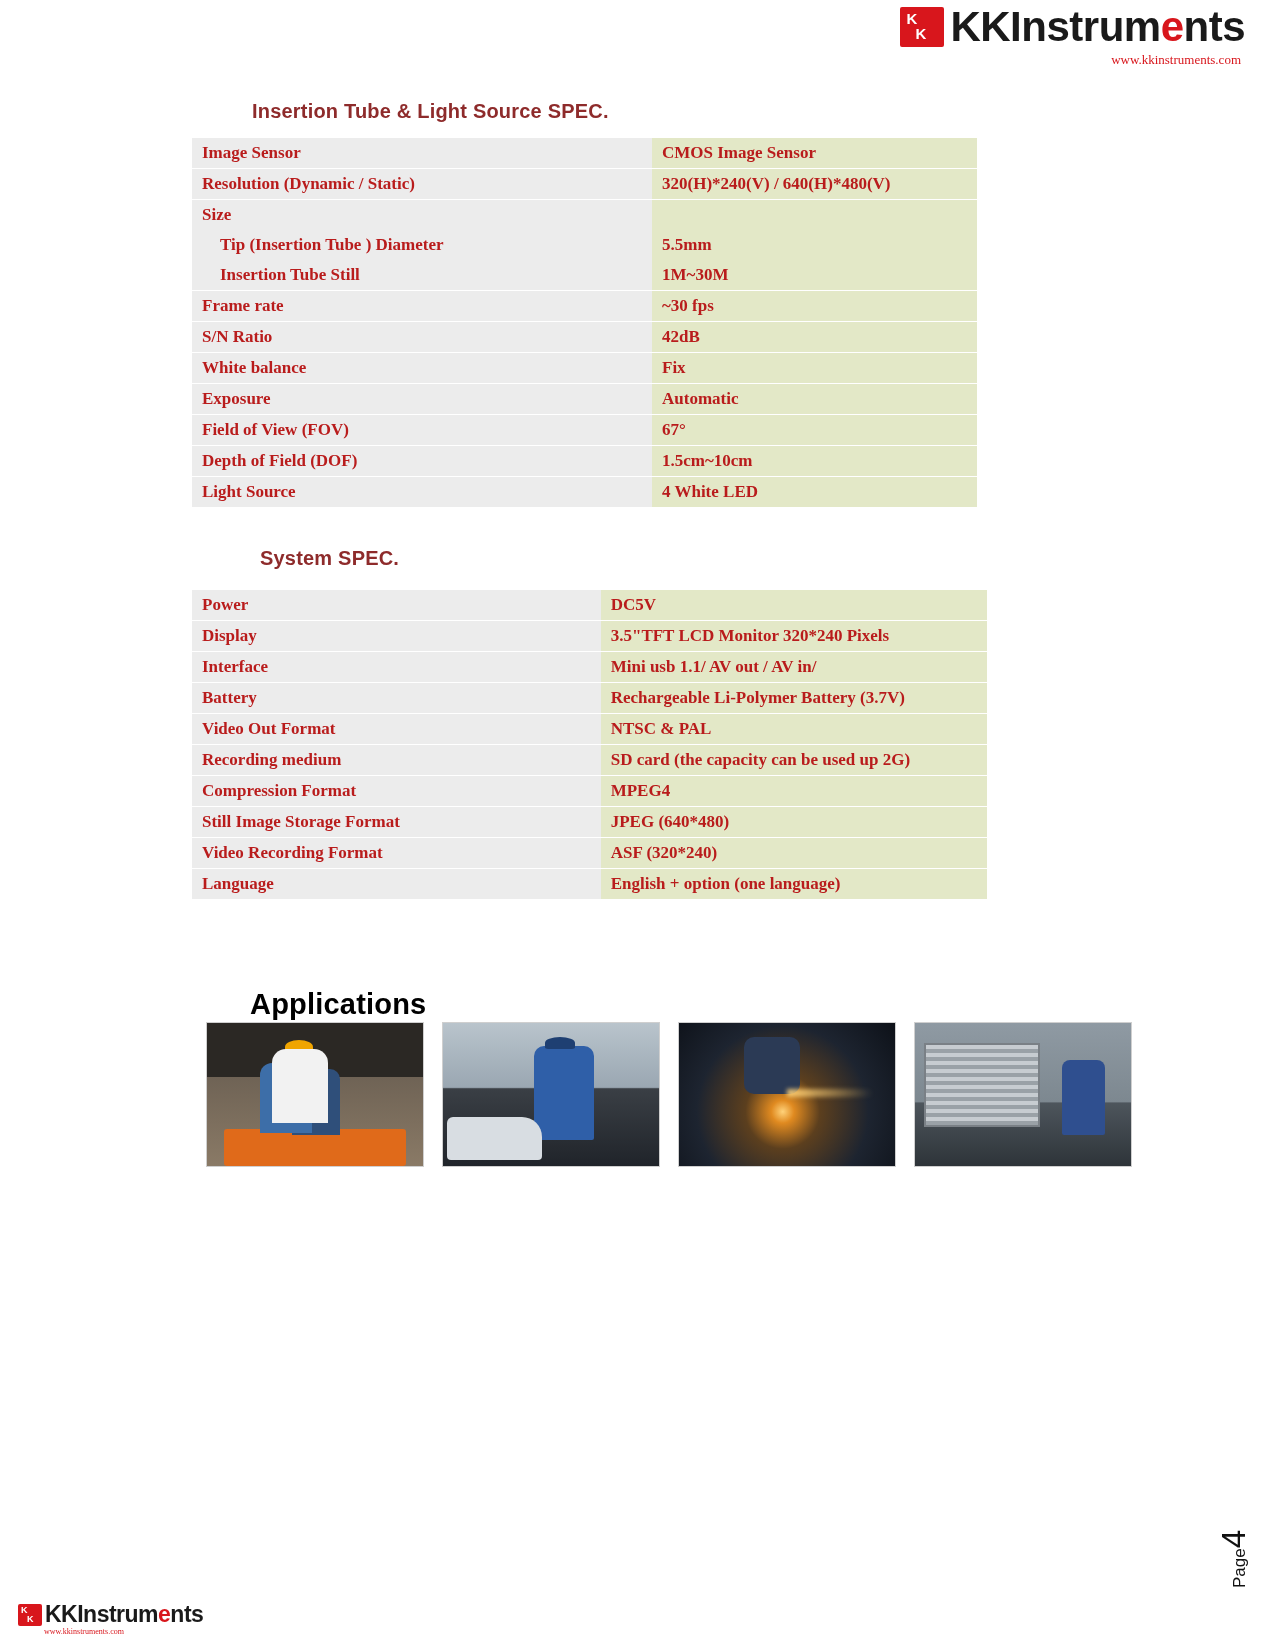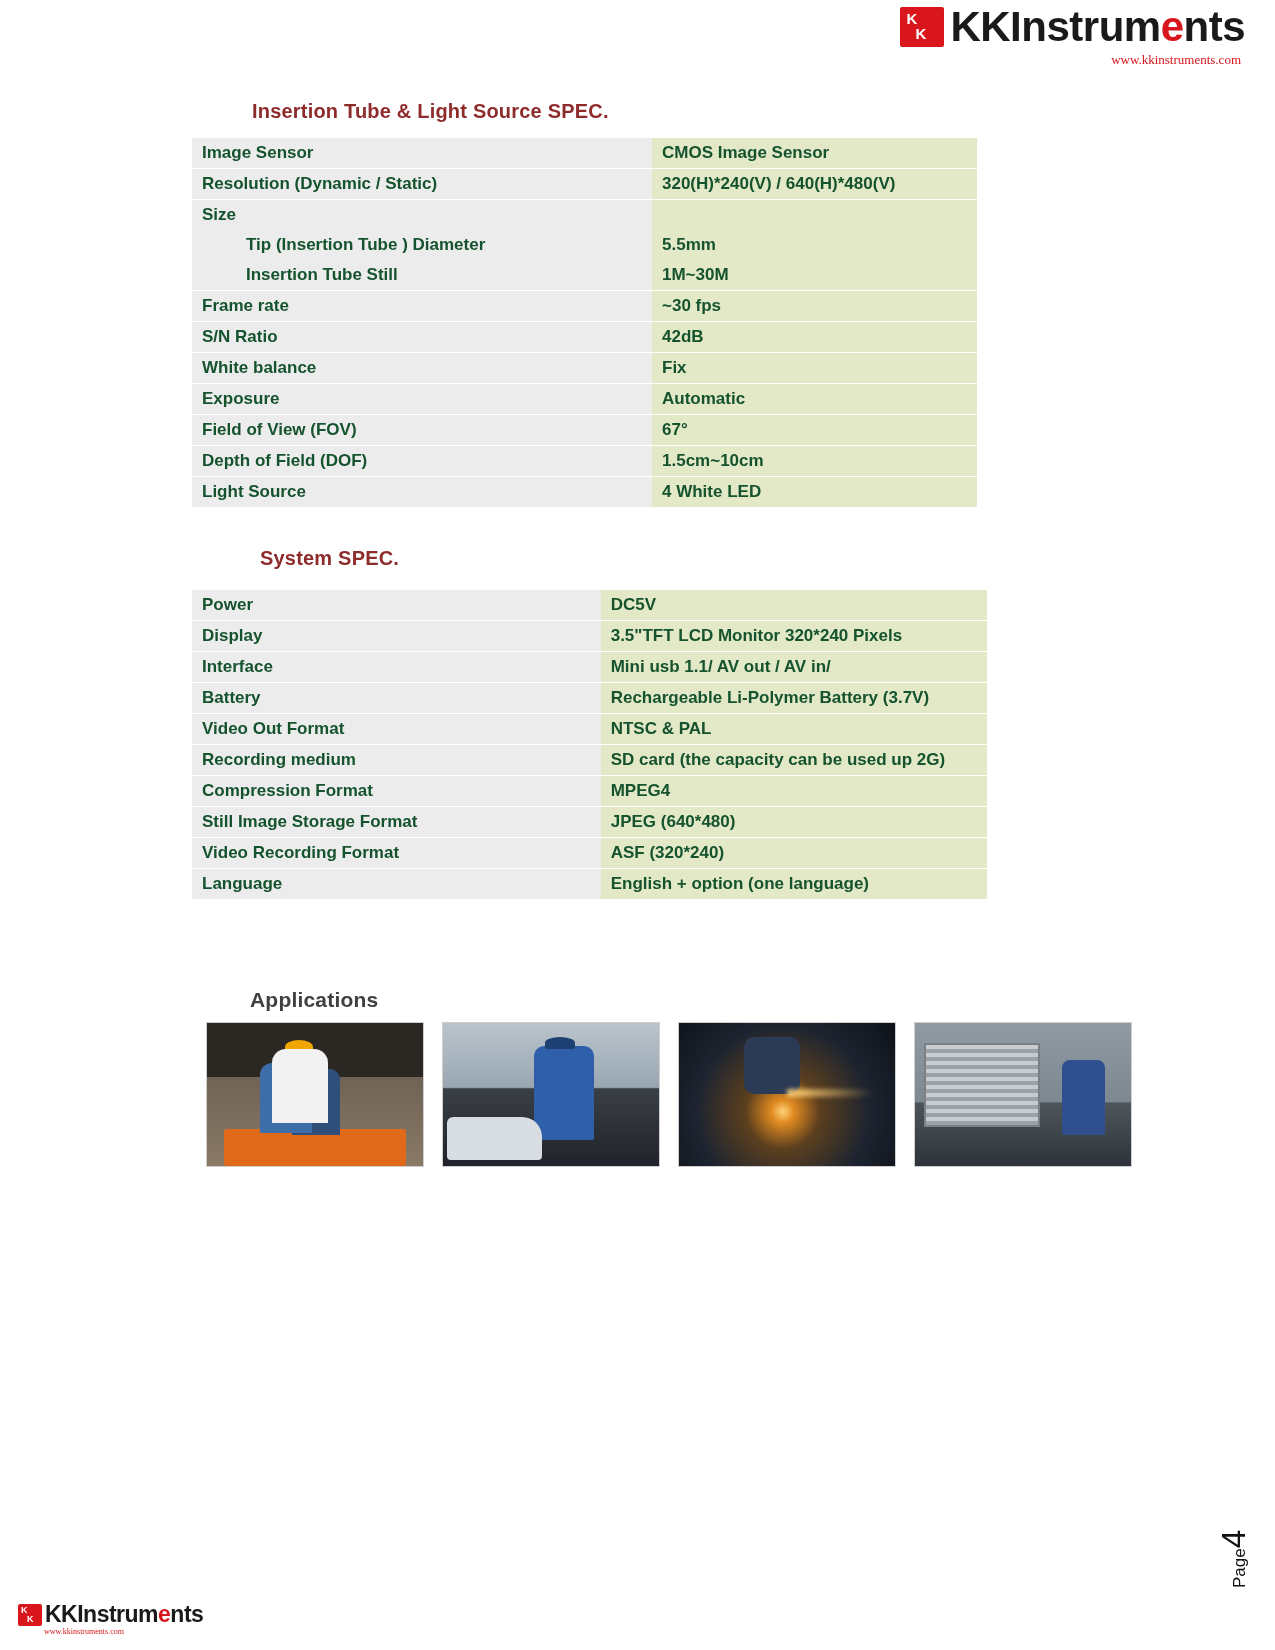--- a/index.html
+++ b/index.html
@@ -70,47 +70,48 @@
   
   .section-title {
     position: absolute;
     font-size: 20px;
     font-weight: bold;
     color: #8e2b2b;
     letter-spacing: 0.2px;
     margin-left: 44px;
   }
   .section-title.apps {
-    color: #404040;
-    font-size: 21px;
+    color: #000000;
+    font-size: 29px;
   }
 
   
   .spec-table {
     position: absolute;
     border-collapse: collapse;
     font-size: 17px;
-    color: #14532d;
+    color: #b91c1c;
+    font-family: Liberation Serif, serif;
   }
   .spec-table td {
     padding: 5px 10px;
     vertical-align: middle;
   }
   .spec-table td.label {
     background: #ececec;
     font-weight: bold;
     border-bottom: 1px solid #ffffff;
   }
   .spec-table td.value {
     background: #e3e8c7;
     font-weight: bold;
     border-bottom: 1px solid #ffffff;
   }
   .spec-table td.sub {
-    padding-left: 54px;
+    padding-left: 28px;
   }
   .spec-table tr.nested td.label {
     border-bottom: none;
   }
   .spec-table tr.nested td.value {
     border-bottom: none;
   }
 
   
   .apps-row {

